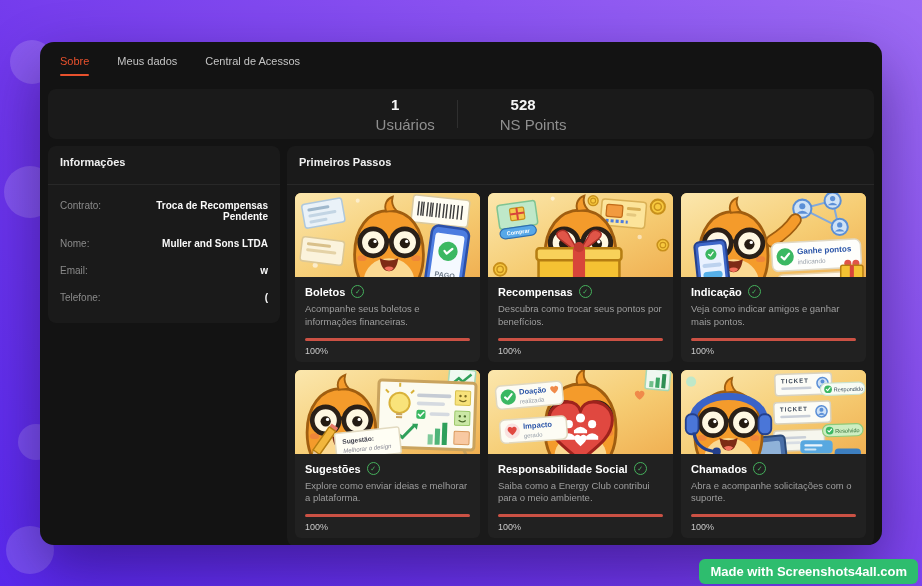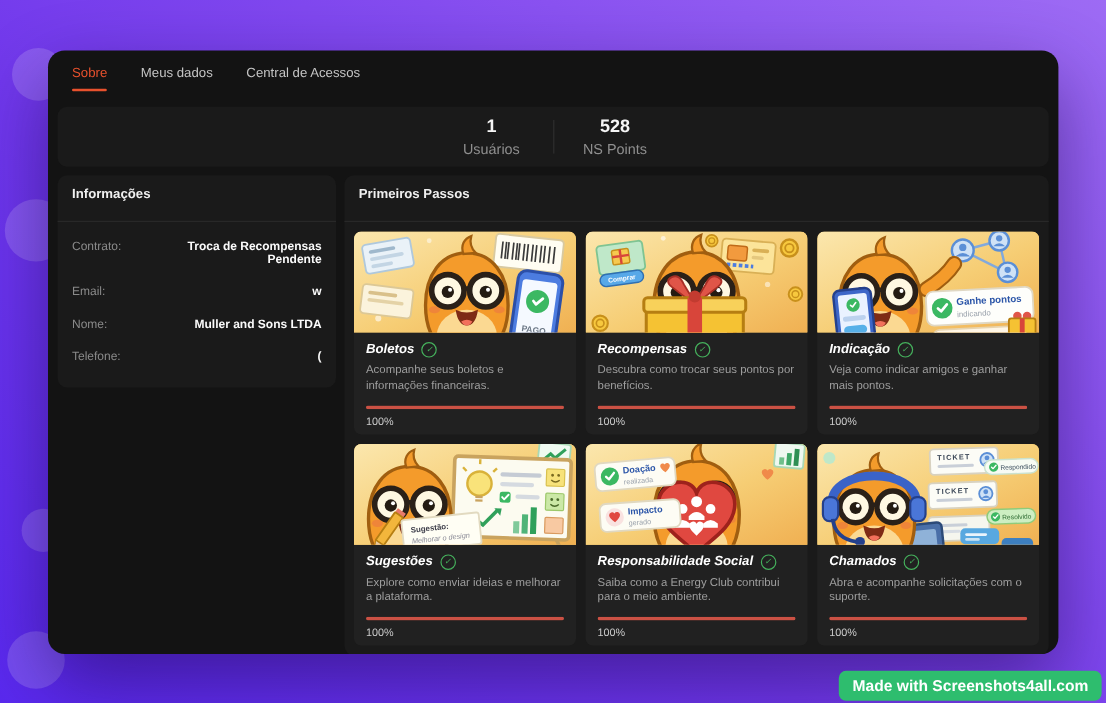--- a/index.html
+++ b/index.html
@@ -17,39 +17,39 @@
 
   .tabbar{display:flex;align-items:center;gap:28px;height:38px;padding:0 20px;}
   .tab{position:relative;font-size:11px;color:#c4c4c4;cursor:pointer;}
   .tab.active{color:#e8512d;}
   .tab.active::after{content:"";position:absolute;left:0;right:0;bottom:-9px;height:2px;background:#e8512d;border-radius:1px;}
 
   .stats-panel{margin:9px 8px 7px;height:50px;background:#1a1a1a;border-radius:8px;
     display:flex;align-items:center;justify-content:center;gap:22px;}
   .stat{display:flex;flex-direction:column;align-items:center;min-width:58px;}
   .stat-value{font-size:15px;font-weight:bold;color:#f5f5f5;}
-  .stat-label{font-size:12px;color:#8f8f8f;margin-top:3px;}
+  .stat-label{font-size:15px;color:#8f8f8f;margin-top:3px;margin-left:20px;}
   .stat-divider{width:1px;height:28px;background:#2f2f2f;}
 
   .main{display:flex;gap:7px;margin:0 8px 8px;align-items:flex-start;}
   .panel{background:#1a1a1a;border-radius:8px;}
   .info-panel{width:232px;flex:none;}
   .steps-panel{flex:1;}
   .panel-header{padding:10px 12px 16px;font-size:11px;font-weight:bold;color:#f0f0f0;border-bottom:1px solid #282828;}
   .info-rows{padding:15px 12px 4px;}
   .info-row{display:flex;justify-content:space-between;align-items:flex-start;gap:8px;margin-bottom:16px;}
   .info-label{font-size:10px;color:#8a8a8a;flex:none;}
   .info-value{font-size:10px;font-weight:bold;color:#fafafa;text-align:right;}
 
   .cards{display:grid;grid-template-columns:repeat(3,1fr);gap:8px;padding:8px;}
   .card{background:#212121;border-radius:6px;overflow:hidden;cursor:pointer;}
   .art{height:84px;background:#f6c96b;}
   .art svg{display:block;width:100%;height:100%;}
   .card-body{padding:8px 10px 6px;}
-  .title-row{display:flex;align-items:flex-start;gap:6px;margin-bottom:5px;font-style:italic;}
+  .title-row{display:flex;align-items:flex-end;gap:6px;margin-bottom:5px;}
   .card-title{font-size:11px;font-weight:bold;color:#ffffff;}
   .check-circle{width:11px;height:11px;border:1px solid #45b05c;border-radius:50%;color:#45b05c;
     font-size:7px;line-height:1;display:inline-flex;align-items:center;justify-content:center;flex:none;}
   .card-desc{margin:0 0 9px;font-size:9.5px;line-height:1.35;color:#9e9e9e;min-height:25px;}
   .progress-track{height:3px;border-radius:2px;background:#3a3a3a;overflow:hidden;}
   .progress-fill{height:100%;width:100%;background:#cb5144;}
   .pct{margin-top:5px;text-align:left;font-size:9px;color:#cacaca;}
 
   .watermark{position:absolute;right:4px;bottom:2px;background:#2ebd6e;color:#fff;font-size:13px;
     font-weight:bold;padding:5px 11px;border-radius:6px;}
@@ -120,26 +120,26 @@
     <div class="main">
 
       <div class="panel info-panel">
         <div class="panel-header">Informações</div>
         <div class="info-rows">
           <div class="info-row">
             <span class="info-label">Contrato:</span>
             <span class="info-value">Troca de Recompensas Pendente</span>
           </div>
           <div class="info-row">
+            <span class="info-label">Nome:</span>
+            <span class="info-value">Muller and Sons LTDA</span>
+          </div>
+          <div class="info-row">
             <span class="info-label">Email:</span>
             <span class="info-value">w</span>
-          </div>
-          <div class="info-row">
-            <span class="info-label">Nome:</span>
-            <span class="info-value">Muller and Sons LTDA</span>
           </div>
           <div class="info-row">
             <span class="info-label">Telefone:</span>
             <span class="info-value">(</span>
           </div>
         </div>
       </div>
 
       <div class="panel steps-panel">
         <div class="panel-header">Primeiros Passos</div>

